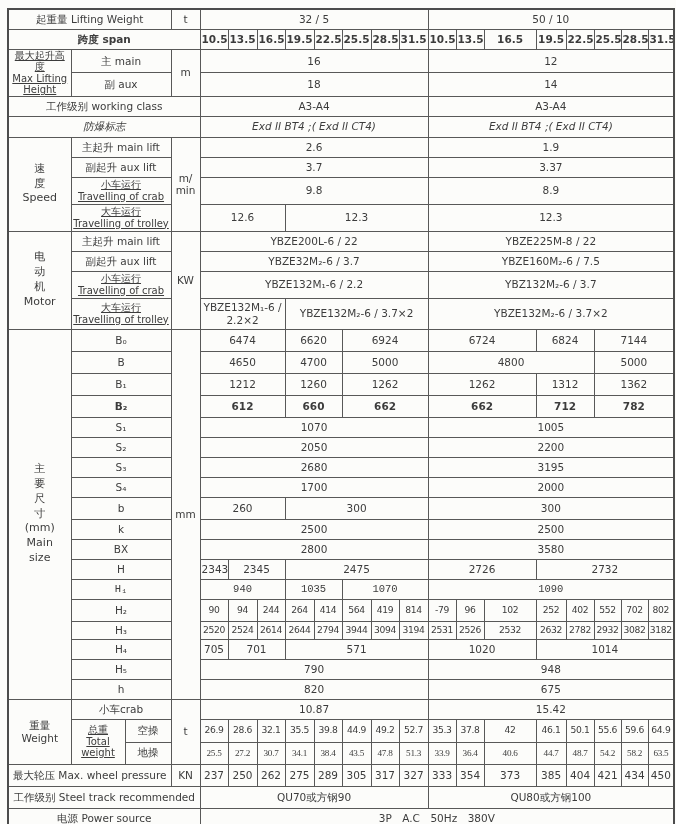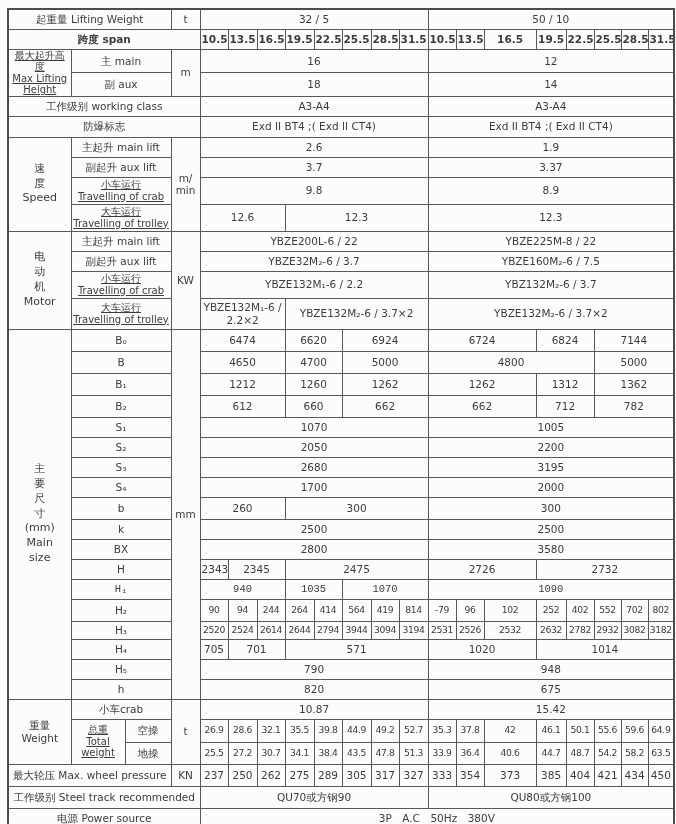--- a/index.html
+++ b/index.html
@@ -85,21 +85,21 @@
         <tr style="height: 22px;">
           <td colspan="2" class="lab">副 aux</td>
           <td colspan="8" class="d">18</td>
           <td colspan="8" class="d">14</td>
         </tr>
         <tr style="height: 20px;">
           <td colspan="4" class="lab">工作级别 working class</td>
           <td colspan="8" class="d">A3-A4</td>
           <td colspan="8" class="d">A3-A4</td>
         </tr>
-        <tr style="height: 21px;">
+        <tr style="height: 21px; font-style: italic;">
           <td colspan="4" class="lab">防爆标志</td>
           <td colspan="8" class="d">Exd II BT4 ;( Exd II CT4)</td>
           <td colspan="8" class="d">Exd II BT4 ;( Exd II CT4)</td>
         </tr>
         <tr style="height: 20px;">
           <td rowspan="4" class="vlab">速
 度
 Speed</td>
           <td colspan="2" class="lab">主起升 main lift</td>
           <td rowspan="4" class="unit">m/
@@ -181,21 +181,21 @@
         </tr>
         <tr style="height: 22px;">
           <td colspan="2" class="lab">B₁</td>
           <td colspan="3" class="d">1212</td>
           <td colspan="2" class="d">1260</td>
           <td colspan="3" class="d">1262</td>
           <td colspan="3" class="d">1262</td>
           <td colspan="2" class="d">1312</td>
           <td colspan="3" class="d">1362</td>
         </tr>
-        <tr style="height: 22px;">
+        <tr style="height: 22px; font-weight: bold;">
           <td colspan="2" class="lab">B₂</td>
           <td colspan="3" class="d">612</td>
           <td colspan="2" class="d">660</td>
           <td colspan="3" class="d">662</td>
           <td colspan="3" class="d">662</td>
           <td colspan="2" class="d">712</td>
           <td colspan="3" class="d">782</td>
         </tr>
         <tr style="height: 20px; margin-left: 40px;">
           <td colspan="2" class="lab">S₁</td>
@@ -327,21 +327,21 @@
           <td class="d sm">52.7</td>
           <td class="d sm">35.3</td>
           <td class="d sm">37.8</td>
           <td class="d sm">42</td>
           <td class="d sm">46.1</td>
           <td class="d sm">50.1</td>
           <td class="d sm">55.6</td>
           <td class="d sm">59.6</td>
           <td class="d sm">64.9</td>
         </tr>
-        <tr style="height: 22px;">
+        <tr style="height: 22px; font-family: Liberation Serif, serif;">
           <td class="lab">地操</td>
           <td class="d sm">25.5</td>
           <td class="d sm">27.2</td>
           <td class="d sm">30.7</td>
           <td class="d sm">34.1</td>
           <td class="d sm">38.4</td>
           <td class="d sm">43.5</td>
           <td class="d sm">47.8</td>
           <td class="d sm">51.3</td>
           <td class="d sm">33.9</td>

